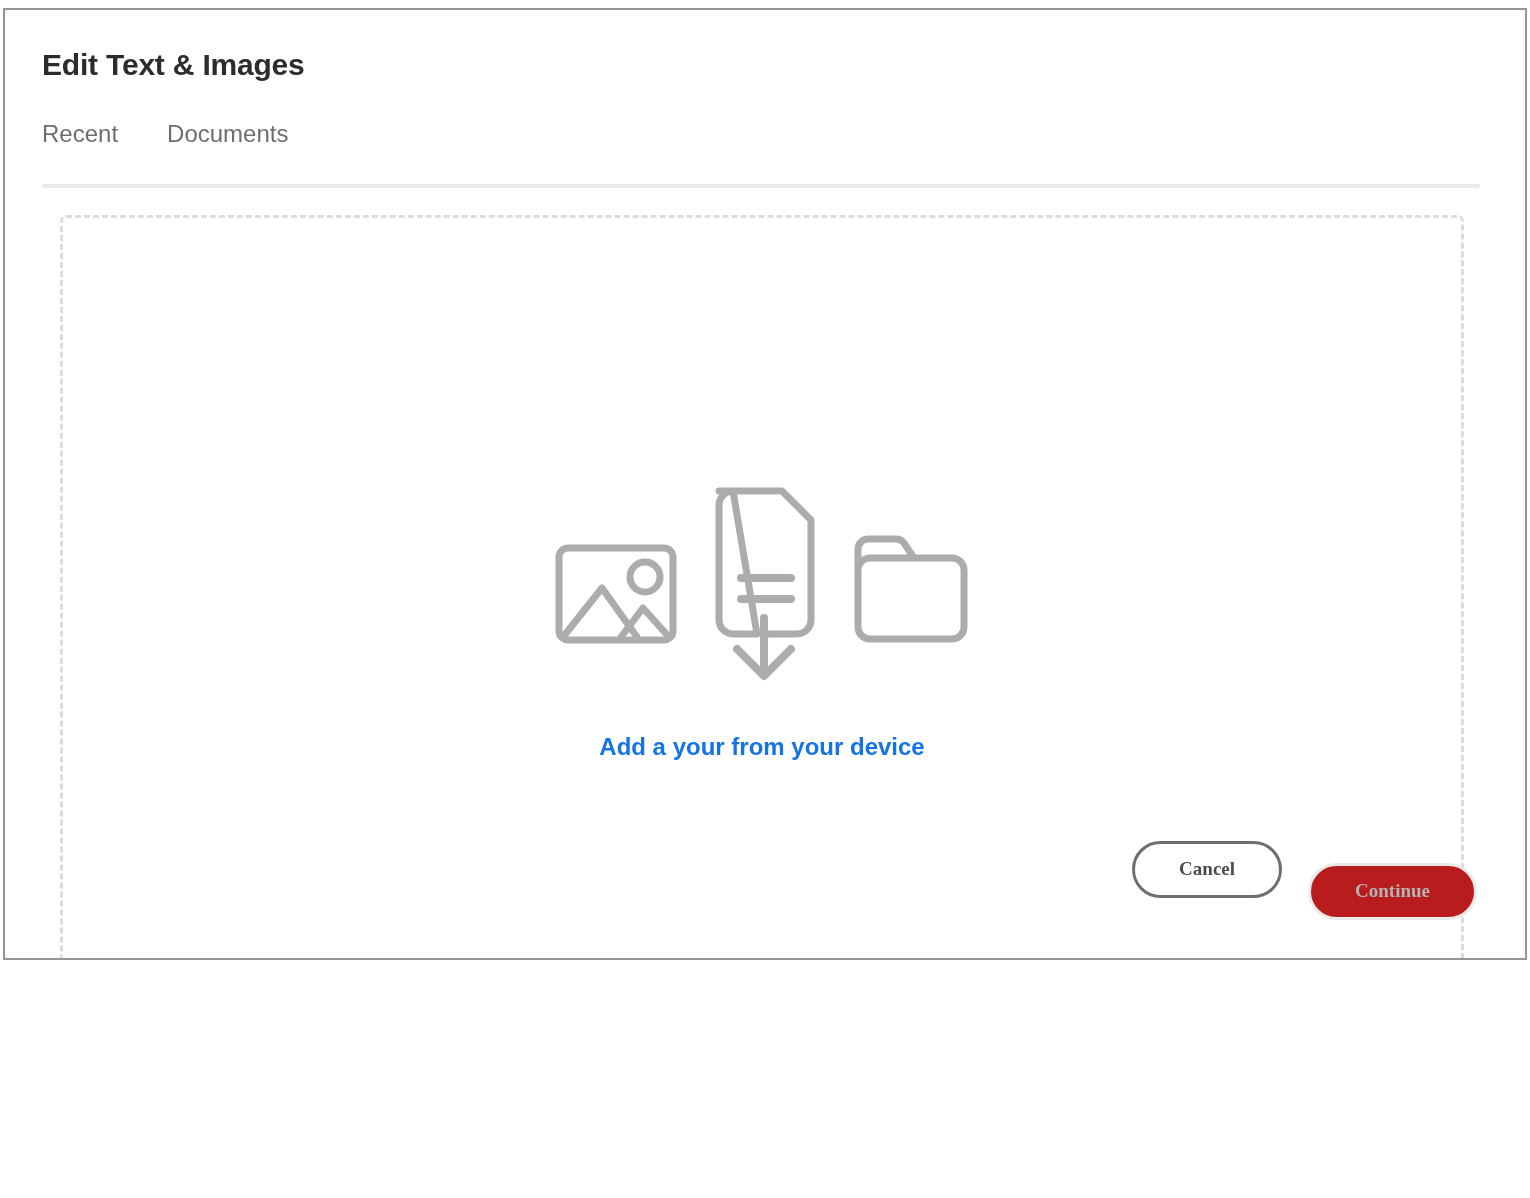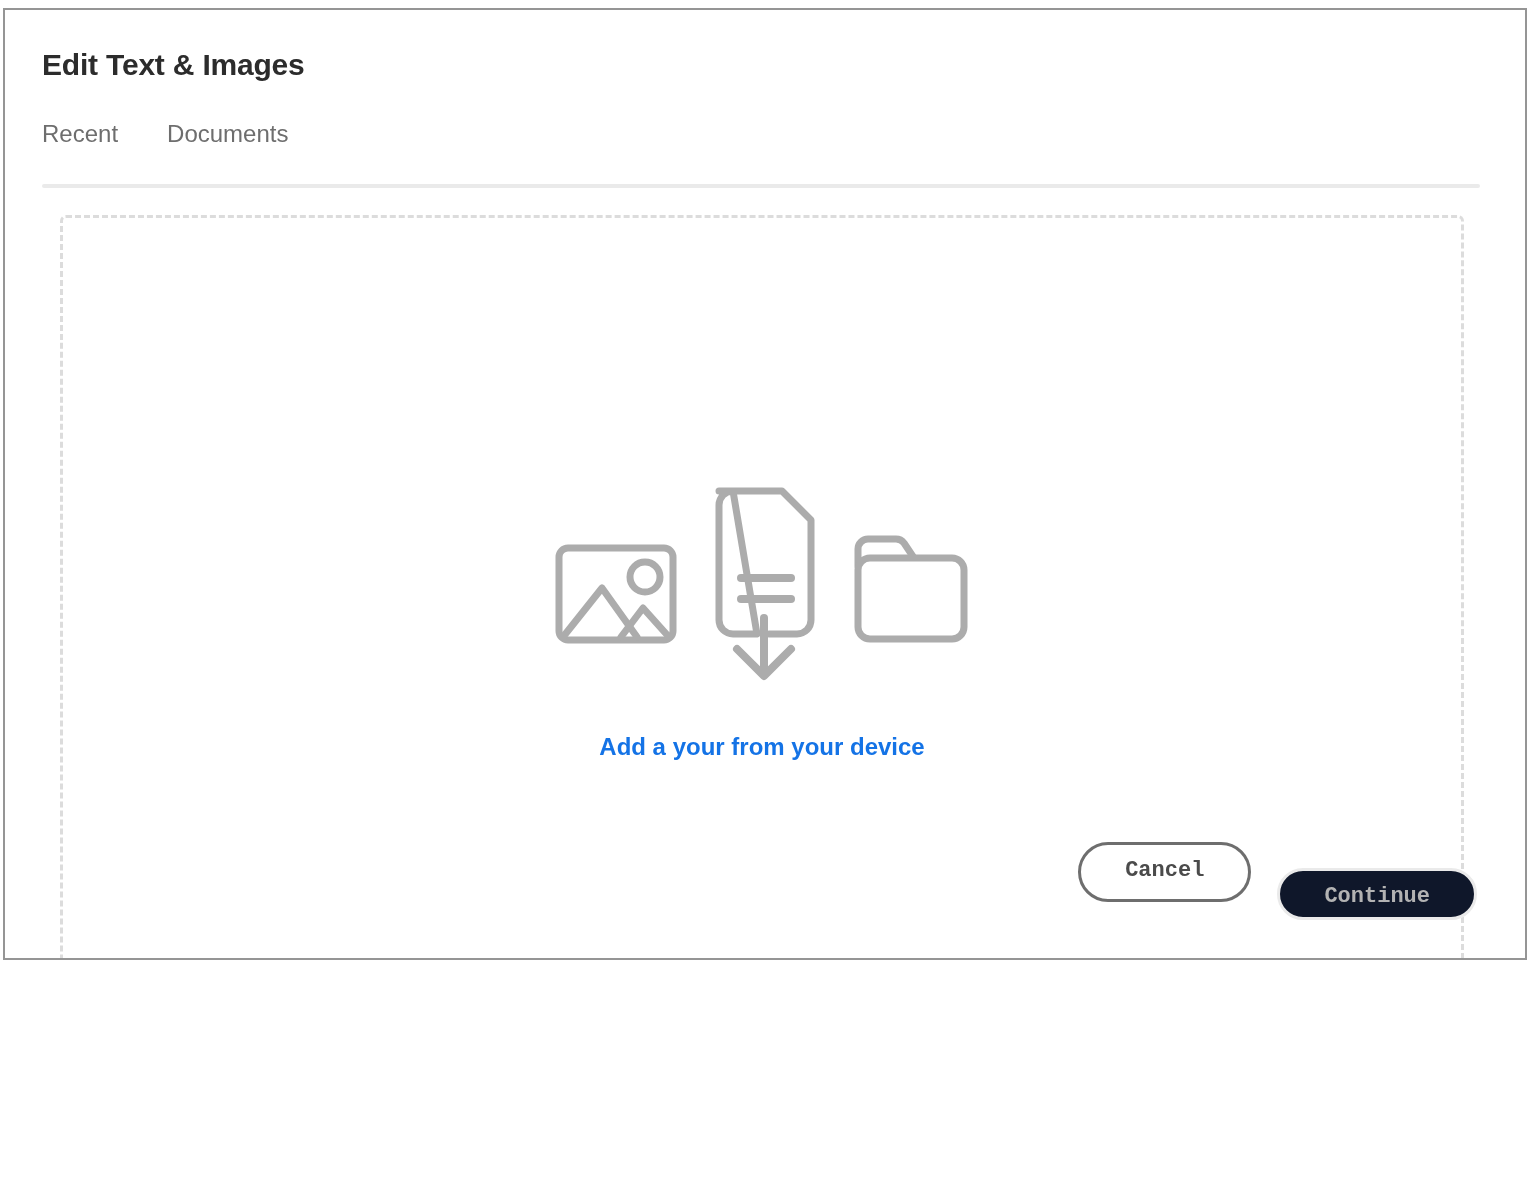--- a/index.html
+++ b/index.html
@@ -150,41 +150,41 @@
 
   
   .footer-bar {
     position: absolute;
     right: 48px;
     bottom: 38px;
     display: flex;
     align-items: center;
   }
   .btn {
-    font-family: Liberation Mono, monospace;
-    font-size: 22px;
+    font-family: Liberation Serif, serif;
+    font-size: 19px;
     border-radius: 40px;
     cursor: pointer;
     box-sizing: border-box;
     white-space: nowrap;
     line-height: 1;
   }
   .btn-cancel {
     background: #ffffff;
     border: 3px solid #6e6e6e;
     color: #4b4b4b;
     padding: 15px 44px 17px 44px;
     font-weight: 600;
     margin-right: 26px;
   }
   .btn-continue {
-    background: #0f172a;
+    background: #b91c1c;
     border: 3px solid #eaeaea;
     color: #b3b3b3;
-    padding: 15px 44px 9px 44px;
+    padding: 15px 44px 17px 44px;
     font-weight: 600;
     cursor: default;
     margin-top: 45px;
   }
 </style>
 </head>
 <body>
 
 <div class="app-window">
   <div class="window-inner">

